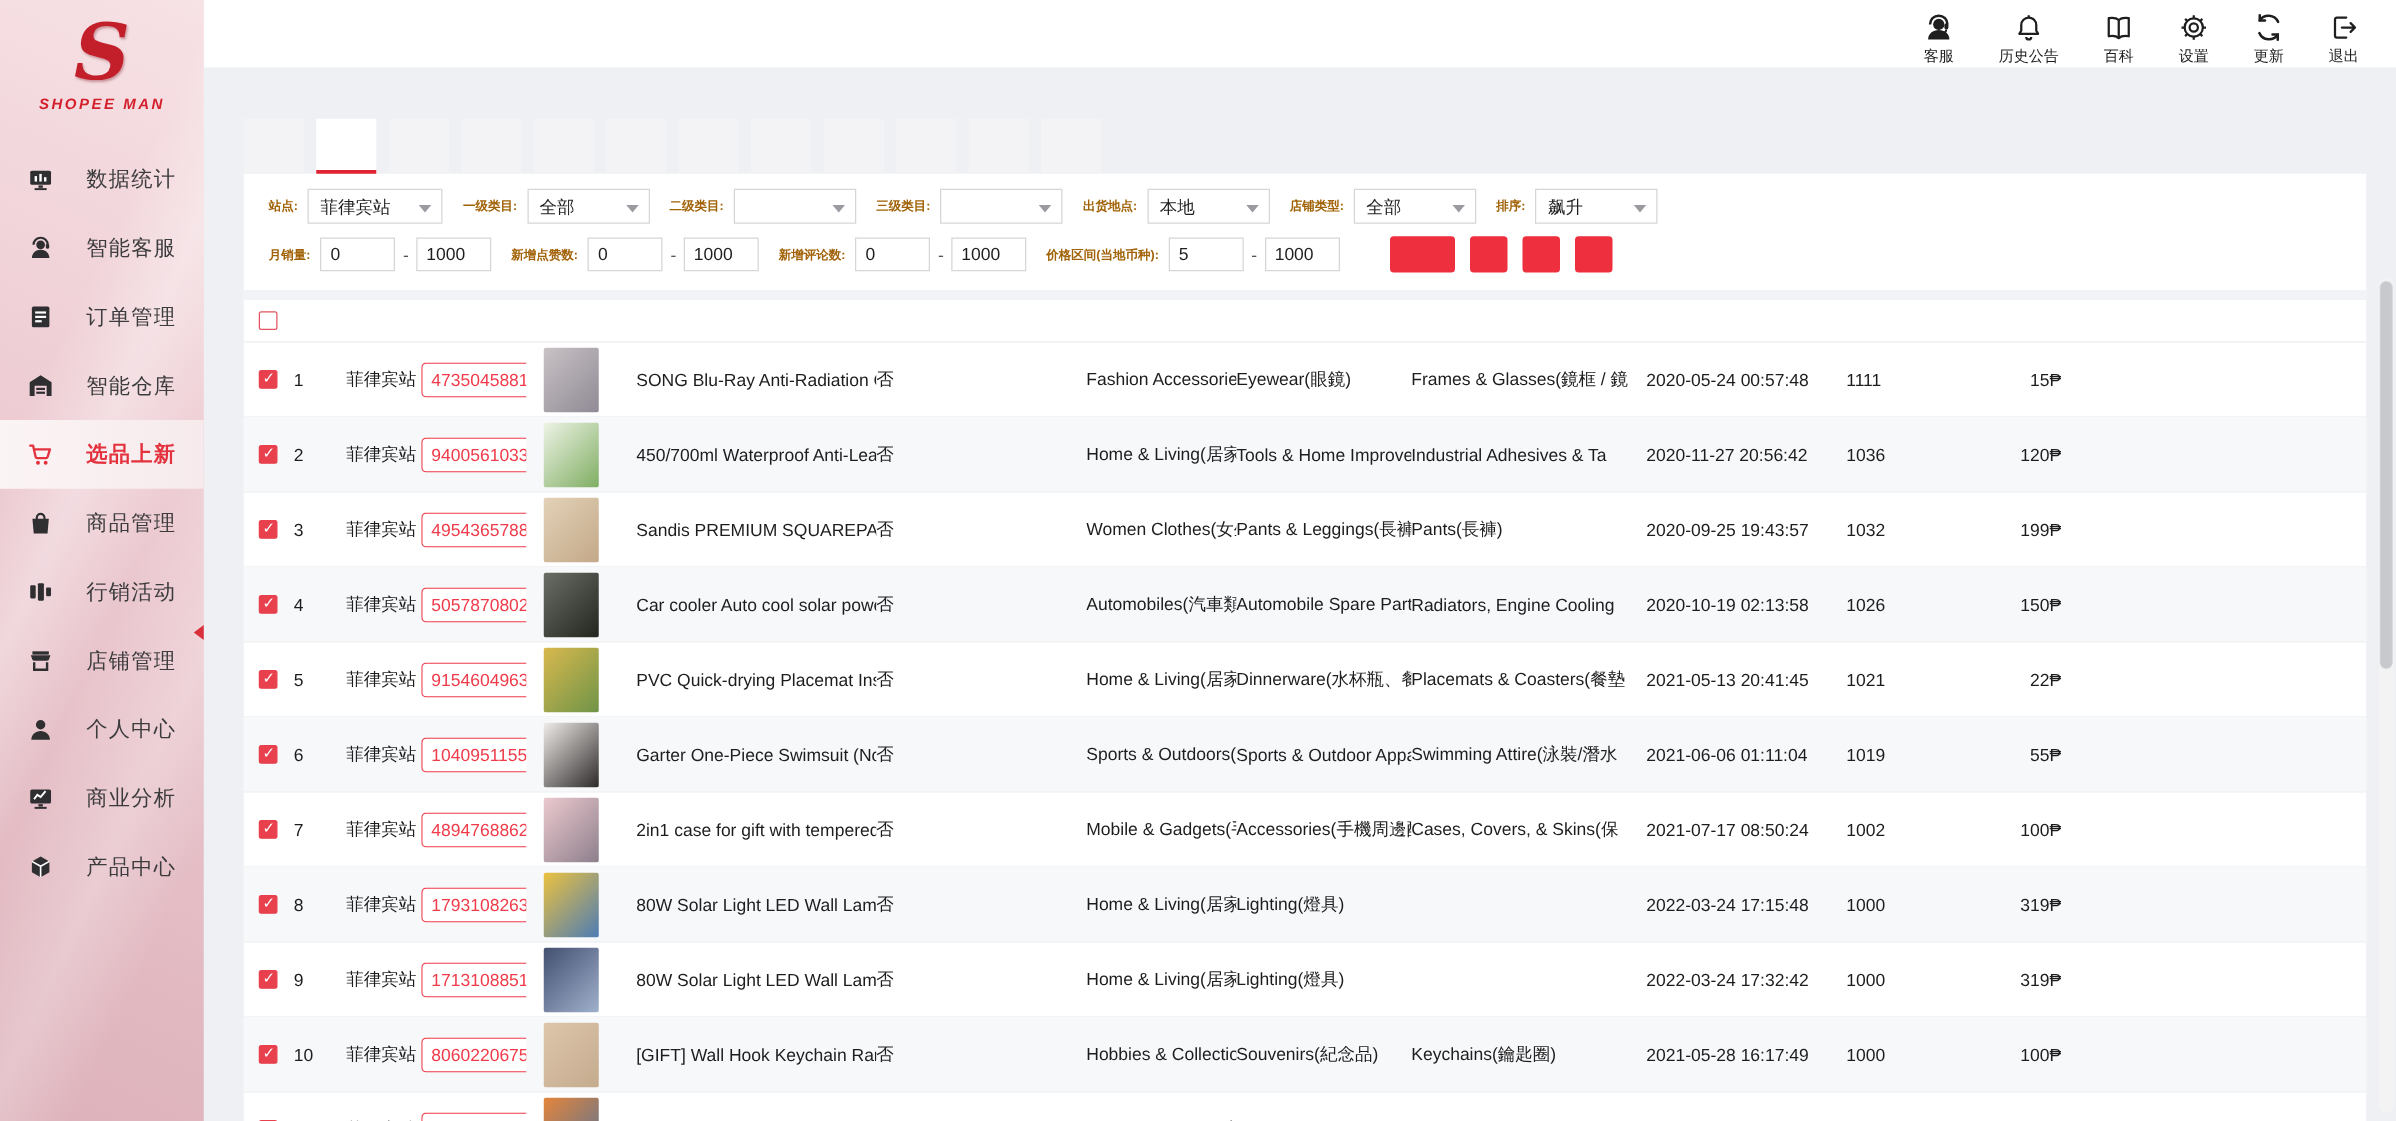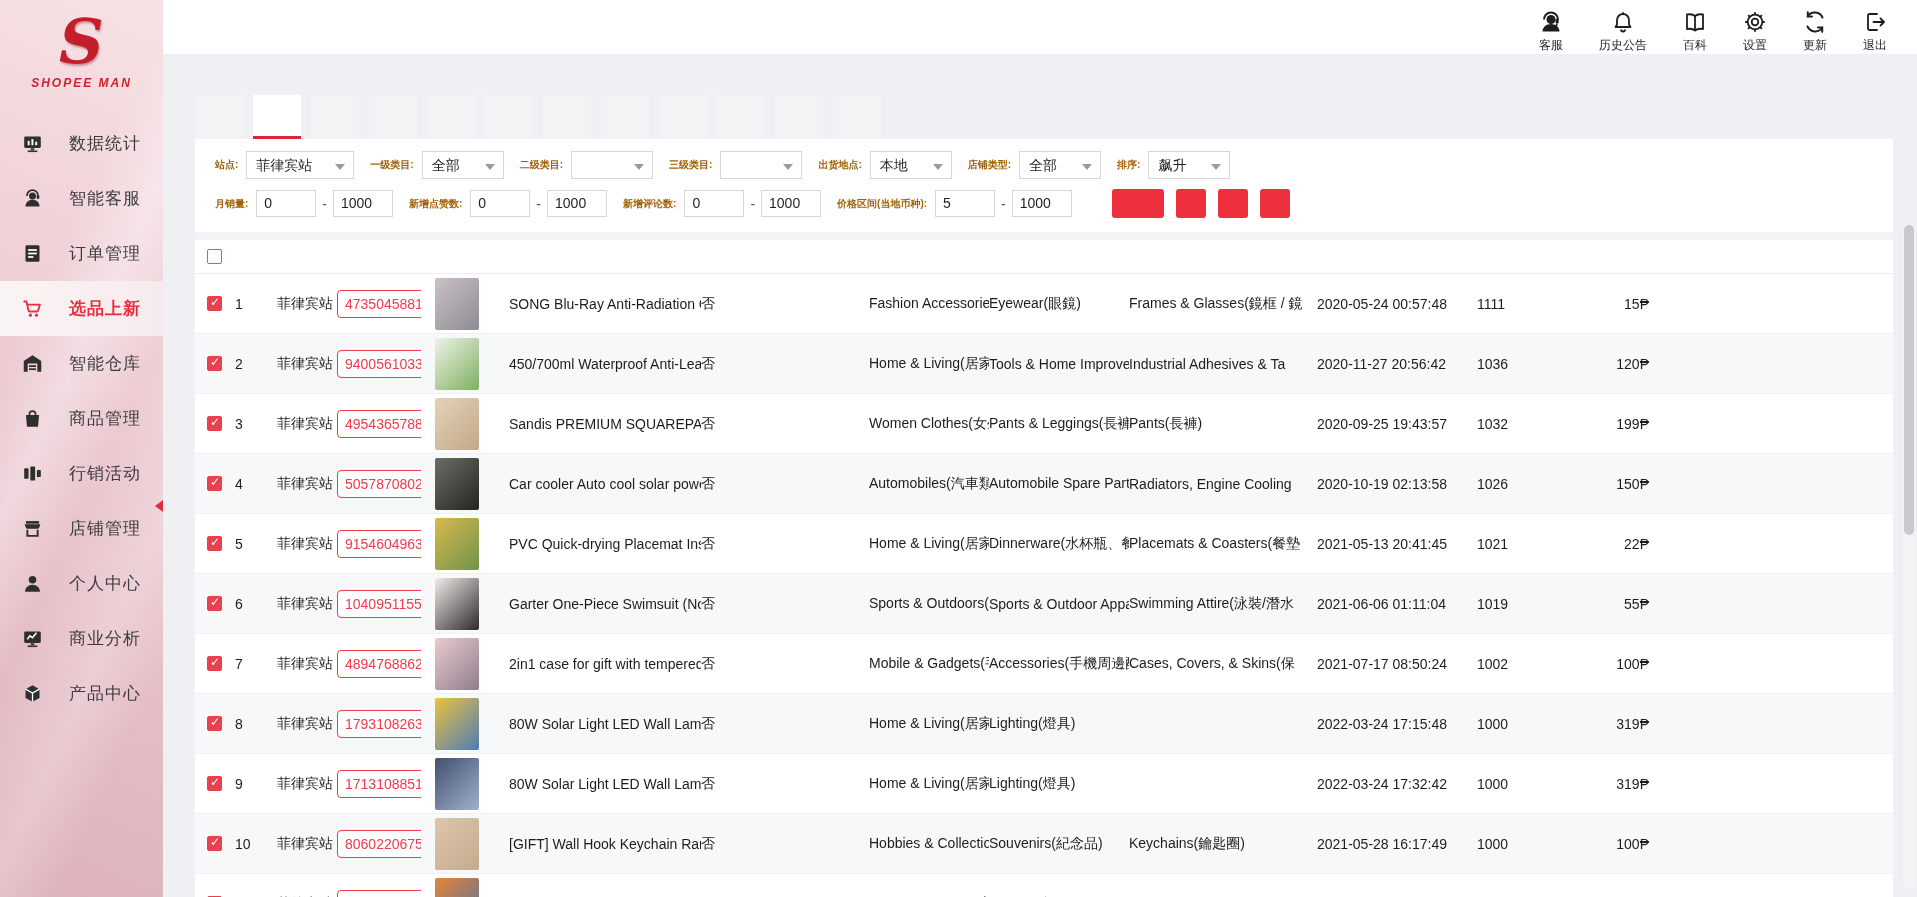--- a/index.html
+++ b/index.html
@@ -39,21 +39,21 @@
   .tabs { display:flex; gap:10px; }
   .tab { height:44px; line-height:41px; padding:0 24px; background:#f3f3f5; color:#2b2b2b;
     font-size:15px; cursor:pointer; white-space:nowrap; }
   .tab.active { background:#fff; color:#e02433; font-weight:bold; border-bottom:3px solid #e02433; }
 
   
   .card { background:#fff; min-height:760px; padding-top:12px; }
   .filter-row { display:flex; align-items:center; padding-left:20px; margin-bottom:10px; flex-wrap:nowrap; }
   .f-group { display:flex; align-items:center; margin-right:16px; }
   .f-label { font-size:10px; font-weight:bold; color:#a16207; margin-right:8px; white-space:nowrap; }
-  .select { position:relative; width:82px; height:28px; border:1px solid #d6d6da; background:#fff;
+  .select { position:relative; width:98px; height:28px; border:1px solid #d6d6da; background:#fff;
     font-size:14px; line-height:26px; padding:0 20px 0 9px; cursor:pointer; color:#1f1f1f; white-space:nowrap; }
   .select.wide { width:108px; }
   .select::after { content:""; position:absolute; right:8px; top:12px; width:0; height:0;
     border-left:5px solid transparent; border-right:5px solid transparent; border-top:6px solid #9a9aa0; }
   .num-input { width:60px; height:27px; border:1px solid #d6d6da; font-size:14px; padding:0 7px;
     line-height:25px; color:#1f1f1f; background:#fff; }
   .dash { margin:0 6px; color:#555; font-size:14px; }
   .btn { height:29px; border:none; background:#ee2f3d; color:#fff; font-size:14px; font-weight:bold;
     border-radius:3px; padding:0 15px; margin-left:12px; cursor:pointer; font-family:inherit; }
   .btn.first { padding:0 26px; margin-left:24px; }
@@ -116,36 +116,36 @@
       <div class="menu-item">
         <span class="mi-icon"><svg viewBox="0 0 24 24" fill="currentColor">
             <rect x="4" y="2.5" width="16" height="19" rx="1.5"></rect>
             <rect x="7" y="7" width="10" height="2" fill="#fff"></rect>
             <rect x="7" y="11" width="10" height="2" fill="#fff"></rect>
             <rect x="7" y="15" width="6" height="2" fill="#fff"></rect>
           </svg></span>
         <span class="mi-label">订单管理</span>
       </div>
 
+      <div class="menu-item">
+        <span class="mi-icon"><svg viewBox="0 0 24 24" fill="currentColor">
+            <path d="M12 2.5 2 9v12.5h4.5V12h11v9.5H22V9z"></path>
+            <rect x="8" y="14" width="8" height="2"></rect>
+            <rect x="8" y="17.5" width="8" height="2"></rect>
+          </svg></span>
+        <span class="mi-label">智能仓库</span>
+      </div>
+
       <div class="menu-item active">
         <span class="mi-icon"><svg viewBox="0 0 24 24" fill="currentColor">
             <path d="M2.5 4h2.6l2.3 10.2a1.6 1.6 0 0 0 1.55 1.25h7.9a1.6 1.6 0 0 0 1.55-1.2L20.5 7.5H6.2" fill="none" stroke="currentColor" stroke-width="2.1" stroke-linecap="round" stroke-linejoin="round"></path>
             <circle cx="9.6" cy="19.6" r="1.8"></circle>
             <circle cx="16.6" cy="19.6" r="1.8"></circle>
           </svg></span>
         <span class="mi-label">选品上新</span>
-      </div>
-
-      <div class="menu-item">
-        <span class="mi-icon"><svg viewBox="0 0 24 24" fill="currentColor">
-            <path d="M12 2.5 2 9v12.5h4.5V12h11v9.5H22V9z"></path>
-            <rect x="8" y="14" width="8" height="2"></rect>
-            <rect x="8" y="17.5" width="8" height="2"></rect>
-          </svg></span>
-        <span class="mi-label">智能仓库</span>
       </div>
 
       <div class="menu-item">
         <span class="mi-icon"><svg viewBox="0 0 24 24" fill="currentColor">
             <path d="M4.5 8h15l-1.2 13.5H5.7z"></path>
             <path d="M8.5 10.5V7a3.5 3.5 0 0 1 7 0v3.5" fill="none" stroke="currentColor" stroke-width="2"></path>
           </svg></span>
         <span class="mi-label">商品管理</span>
       </div>
 

